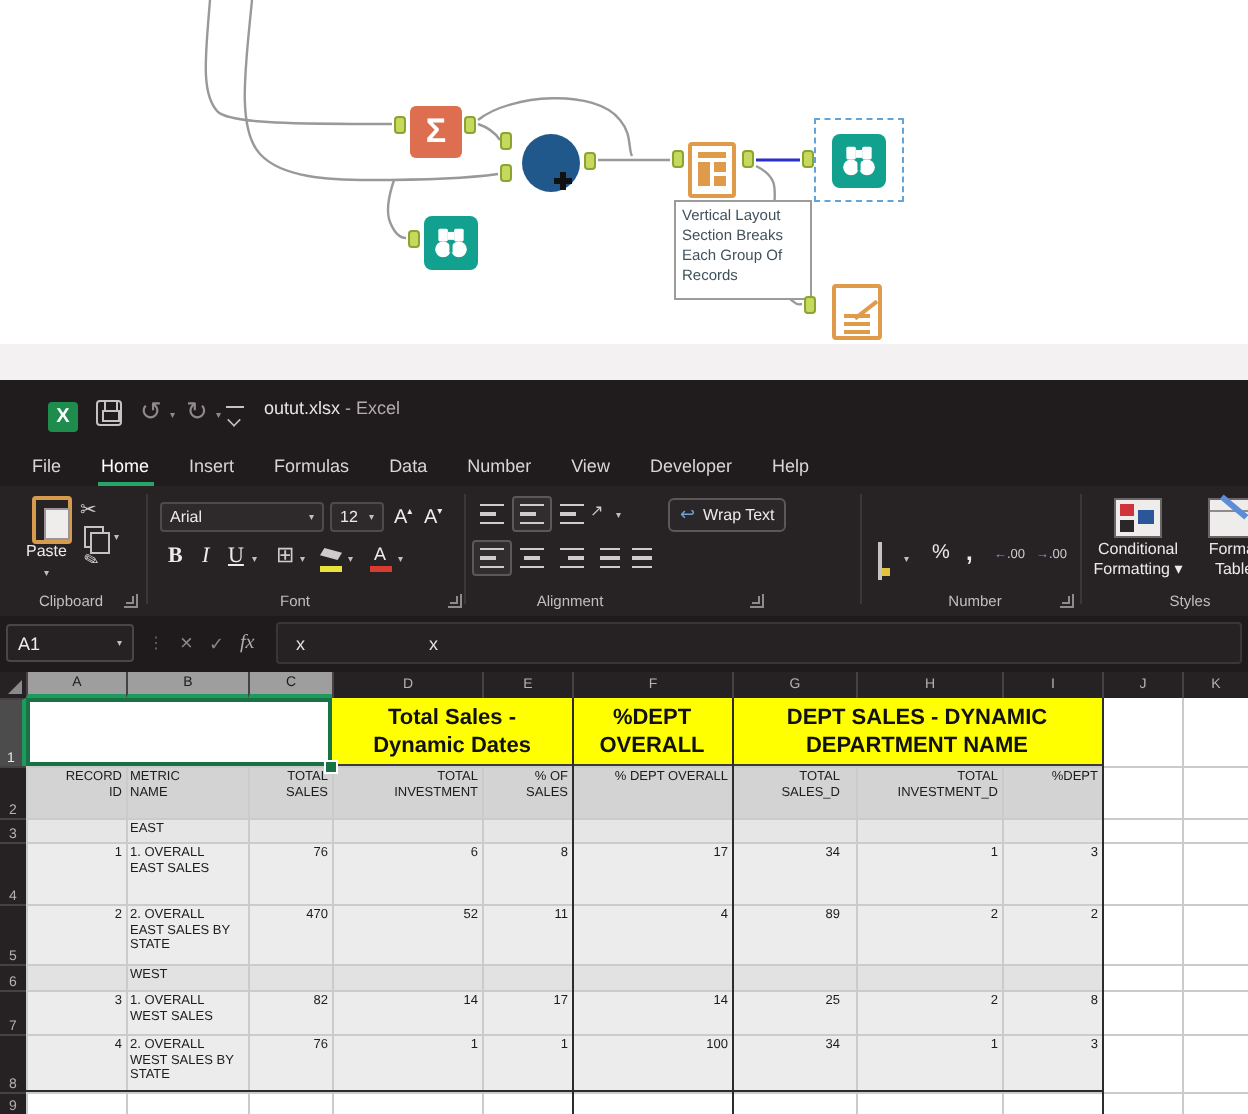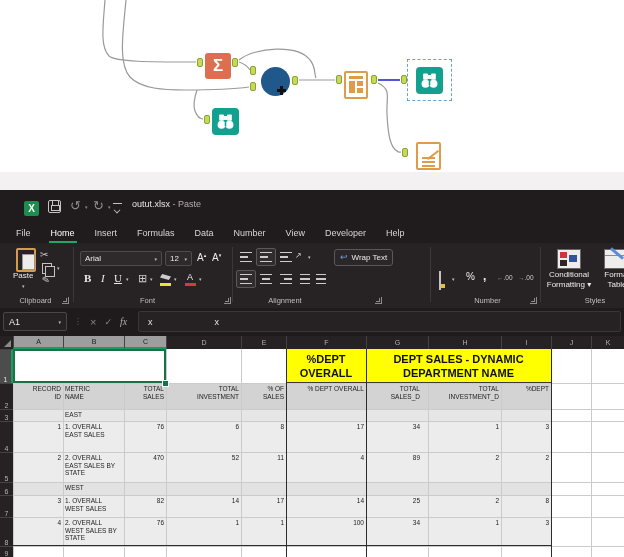--- a/index.html
+++ b/index.html
@@ -186,20 +186,26 @@
       </svg>
     </div>
 
     <div class="abs doc" id="tool-render">
       <span class="l" style="top:13px"></span>
       <span class="l" style="top:17px"></span>
       <span class="l" style="top:21px"></span>
       <span class="diag"></span>
     </div>
 
+    <div class="abs" id="tooltip">
+      <div>Vertical Layout</div>
+      <div>Section Breaks</div>
+      <div>Each Group Of</div>
+      <div>Records</div>
+    </div>
 
     <div class="abs anchor" style="left:197px;top:58px"></div>
     <div class="abs anchor" style="left:232px;top:58px"></div>
     <div class="abs anchor" style="left:250px;top:66px"></div>
     <div class="abs anchor" style="left:250px;top:82px"></div>
     <div class="abs anchor" style="left:292px;top:76px"></div>
     <div class="abs anchor" style="left:204px;top:115px"></div>
     <div class="abs anchor" style="left:336px;top:75px"></div>
     <div class="abs anchor" style="left:371px;top:75px"></div>
     <div class="abs anchor" style="left:401px;top:75px"></div>
@@ -211,21 +217,21 @@
     <div class="abs" id="titlebar">
       <div class="abs" id="xl-icon">X</div>
       <div class="abs floppy"></div>
       <span class="abs tb-glyph" style="left:70px;top:9px">↺</span>
       <span class="abs tb-caret" style="left:85px;top:14px">▾</span>
       <span class="abs tb-glyph" style="left:93px;top:9px">↻</span>
       <span class="abs tb-caret" style="left:108px;top:14px">▾</span>
       <div class="abs" id="qat"></div>
       <div class="abs" id="title-text">
         <span>outut.xlsx</span>
-        <span style="color:#b3adaf">-  Paste</span>
+        <span style="color:#b3adaf">-  Excel</span>
       </div>
     </div>
 
     <div class="abs" id="menubar">
         <div class="tab">File</div>
         <div class="tab active">Home</div>
         <div class="tab">Insert</div>
         <div class="tab">Formulas</div>
         <div class="tab">Data</div>
         <div class="tab">Number</div>
@@ -416,20 +422,22 @@
         <div class="colhdr" style="left: 591px; width: 33px;">K</div>
         <div class="gutter-cell sel" style="top: 13px; height: 34px;">1</div>
         <div class="gutter-cell" style="top: 47px; height: 26px;">2</div>
         <div class="gutter-cell" style="top: 73px; height: 12px;">3</div>
         <div class="gutter-cell" style="top: 85px; height: 31px;">4</div>
         <div class="gutter-cell" style="top: 116px; height: 30px;">5</div>
         <div class="gutter-cell" style="top: 146px; height: 13px;">6</div>
         <div class="gutter-cell" style="top: 159px; height: 22px;">7</div>
         <div class="gutter-cell" style="top: 181px; height: 29px;">8</div>
         <div class="gutter-cell" style="top: 210px; height: 11px;">9</div>
+        <div class="cell yellow" style="left: 166px; width: 120px; top: 13px; height: 34px;">Total Sales -
+Dynamic Dates</div>
         <div class="cell yellow" style="left: 286px; width: 80px; top: 13px; height: 34px;">%DEPT
 OVERALL</div>
         <div class="cell yellow" style="left: 366px; width: 185px; top: 13px; height: 34px;">DEPT SALES - DYNAMIC
 DEPARTMENT NAME</div>
         <div class="cell" style="left: 13px; width: 50px; top: 47px; height: 26px; text-align: right;">RECORD
 ID</div>
         <div class="cell" style="left: 63px; width: 61px; top: 47px; height: 26px;">METRIC
 NAME</div>
         <div class="cell" style="left: 124px; width: 42px; top: 47px; height: 26px; text-align: right;">TOTAL
 SALES</div>

